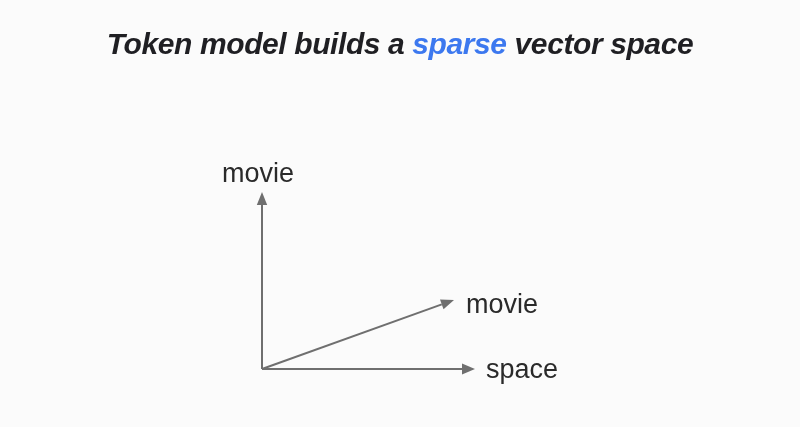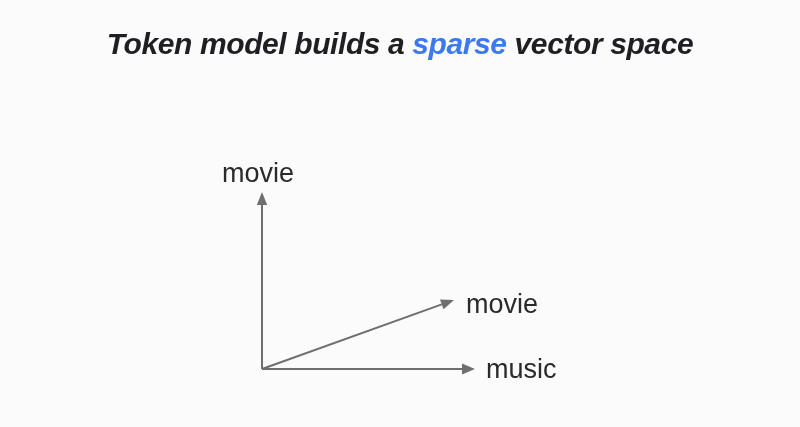--- a/index.html
+++ b/index.html
@@ -95,16 +95,16 @@
       </g>
 
       <g>
         <line class="arrow-shaft" x1="262" y1="369" x2="463" y2="369"></line>
         <polygon class="arrow-head" points="475,369 462,363.6 462,374.4"></polygon>
       </g>
     </svg>
 
     <span class="axis-label movie">movie</span>
     <span class="axis-label music">movie</span>
-    <span class="axis-label actor">music</span>
+    <span class="axis-label actor">space</span>
   </div>
 
 </div>
 
 </body></html>

